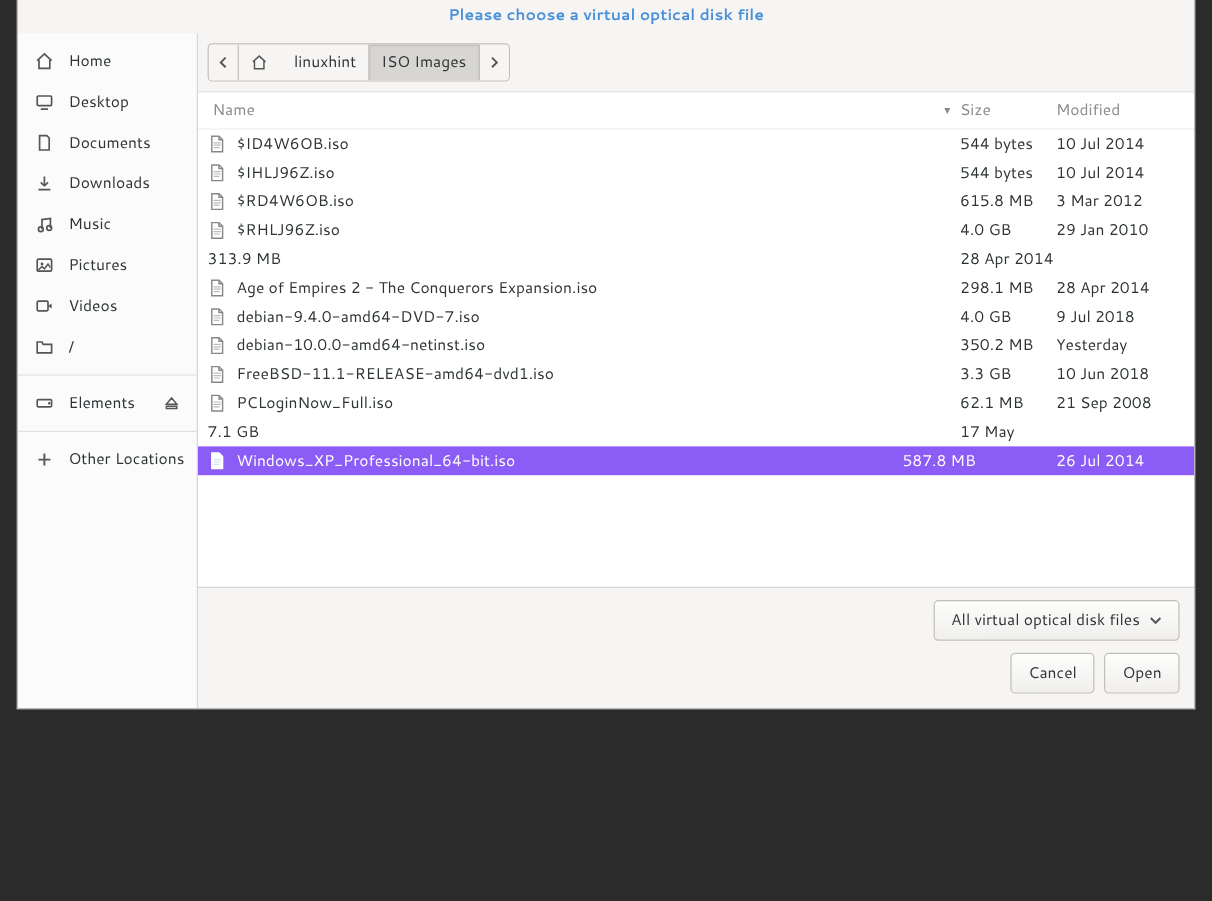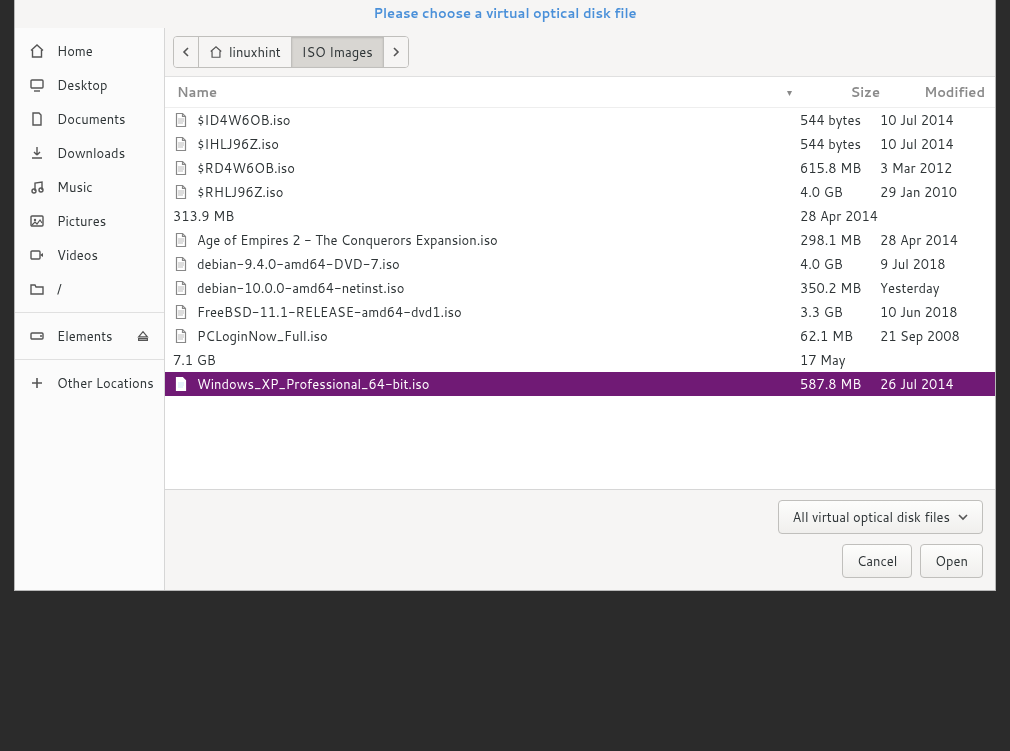--- a/index.html
+++ b/index.html
@@ -29,41 +29,41 @@
 .side-row { display: flex; align-items: center; }
 .side-row .side-item { flex: 1; }
 .eject { width: 20px; color: #666; margin-right:8px; }
 
 .main { flex: 1; display: flex; flex-direction: column; min-width: 0; }
 
 .pathbar { display: flex; align-items: center; gap: 6px; padding: 8px 8px; }
 .path-btn-group { display: inline-flex; border: 1px solid #c0bfbc; border-radius: 4px; overflow: hidden; background: #f6f5f4; }
 .path-btn {
   padding: 6px 10px; border: none; background: #f6f5f4; color: #2e3436;
-  display: flex; align-items: center; gap: 6px; cursor: pointer; font-size: 13px;
+  display: flex; align-items: center; gap: 22px; cursor: pointer; font-size: 13px;
 }
 .path-btn + .path-btn { border-left: 1px solid #c0bfbc; }
 .path-btn.active { background: #d8d6d2; box-shadow: inset 0 1px 2px rgba(0,0,0,.15); }
 .path-btn.narrow { padding: 6px 8px; }
 
 .list { flex: 1; background: #fff; border-top: 1px solid #e0e0e0; display: flex; flex-direction: column; min-height: 0; }
 .columns {
   display: grid; grid-template-columns: 1fr 80px 105px;
-  padding: 6px 10px 6px 8px; color: #8a8a8a; font-weight: 700;
-  border-bottom: 1px solid #eee; align-items: center; text-align: right;
+  padding: 6px 10px 6px 8px; color: #8a8a8a; font-weight: 400;
+  border-bottom: 1px solid #eee; align-items: center;
 }
 .columns .name-col { display:flex; align-items:center; gap:6px; padding-left:4px;}
 .columns .sort-ind { margin-left:auto; color:#888; font-size:10px; padding-right:8px;}
 .rows { flex:1; overflow:auto; }
 .row {
   display: grid; grid-template-columns: 1fr 80px 105px;
   padding: 2px 10px 2px 8px; align-items: center; color: #2e3436;
   line-height: 20px; cursor: pointer;
 }
-.row.selected { background: #701a75; color: #fff; }
+.row.selected { background: #8b5cf6; color: #fff; gap: 48px; }
 .cell-name { display:flex; align-items:center; gap: 8px; padding-left:0; min-width:0;text-align:right;}
 .cell-name svg { flex-shrink:0; }
 .cell-name span { white-space: nowrap; overflow:hidden; text-overflow:ellipsis; }
 .cell-size, .cell-mod { white-space: nowrap; }
 
 .footer {
   border-top: 1px solid #d6d6d6; padding: 10px 12px 12px 12px;
   display: flex; flex-direction: column; gap: 10px; align-items: flex-end;
   background:#f6f5f4;
 }

